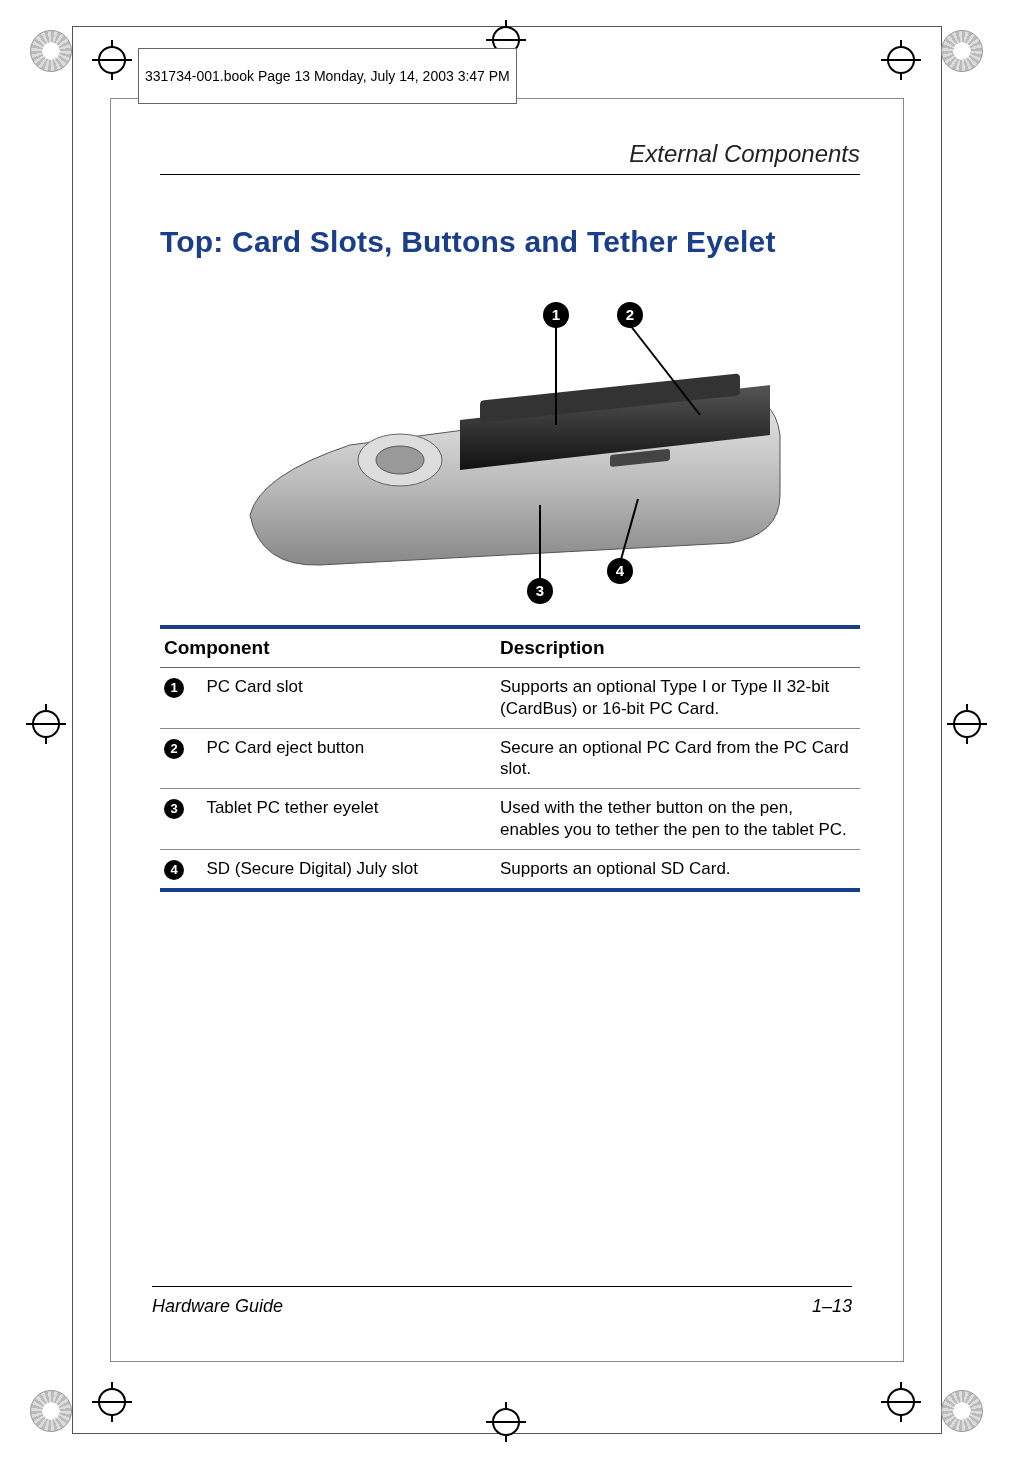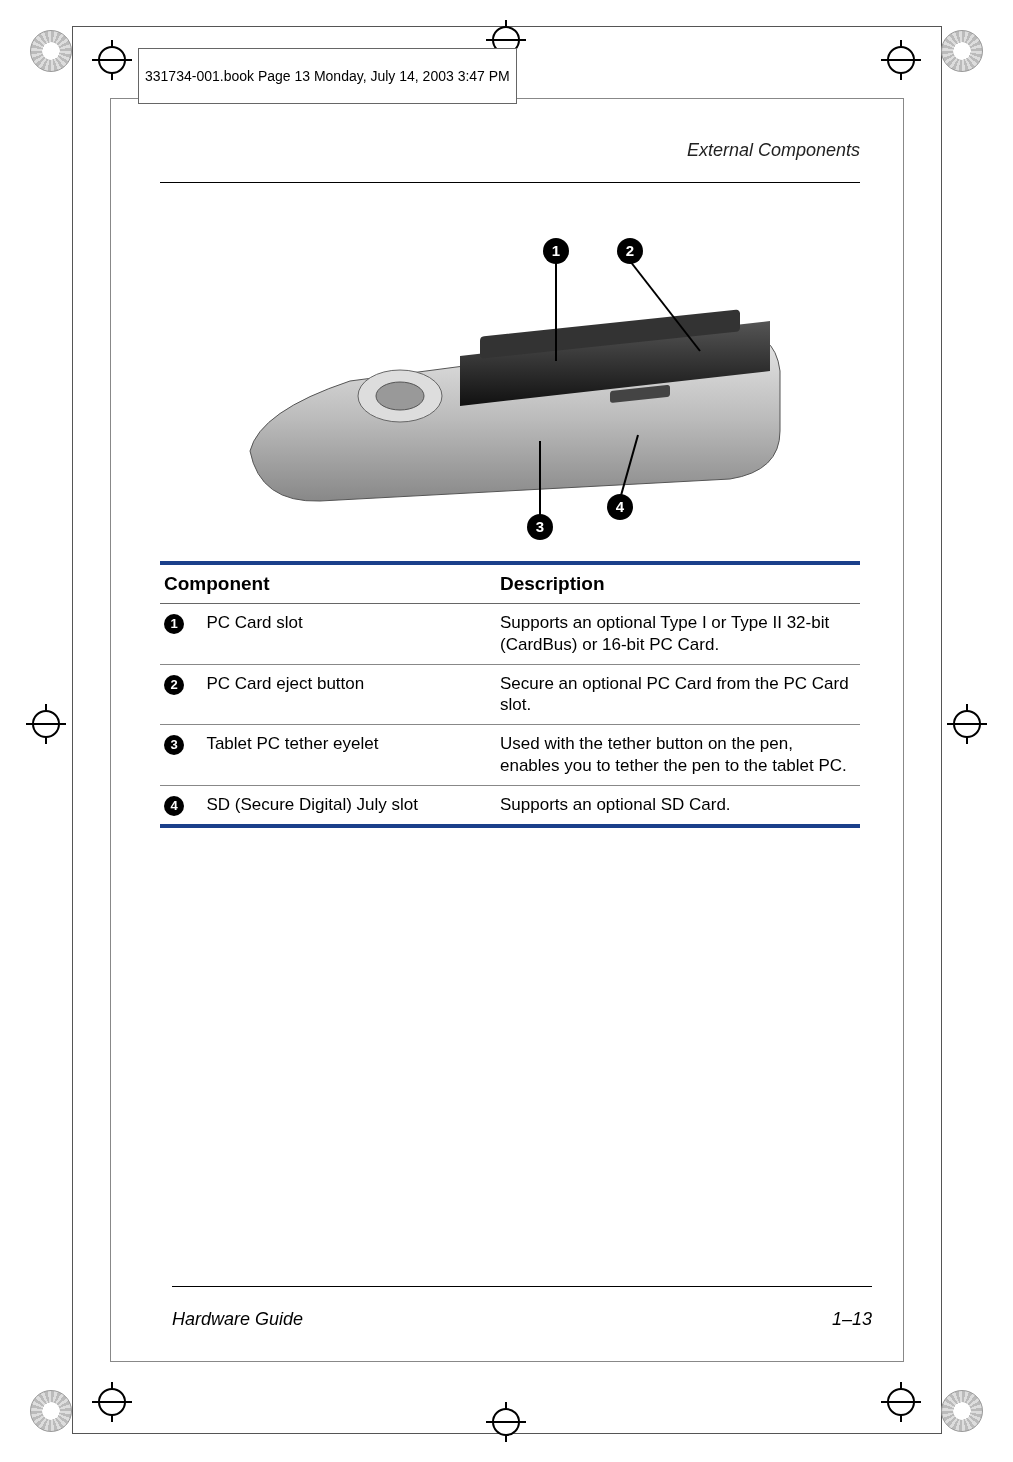--- a/index.html
+++ b/index.html
@@ -71,25 +71,25 @@
     z-index: 5;
   }
   .content {
     position: absolute;
     left: 160px; top: 140px;
     width: 700px;
   }
   .running-head {
     text-align: right;
     font-style: italic;
-    font-size: 18px;
+    font-size: 24px;
     color: #222;
-    padding-bottom: 21px;
+    padding-bottom: 6px;
     border-bottom: 1.5px solid #000;
-    margin-bottom: 38px;
+    margin-bottom: 50px;
   }
   .section-title {
     font-size: 30px;
     font-weight: 700;
     color: #1a3f8a;
     font-family: "Arial Black", Arial, sans-serif;
     letter-spacing: 0.2px;
     margin-bottom: 26px;
   }
   .figure {
@@ -130,25 +130,25 @@
     display: inline-flex;
     width: 20px; height: 20px;
     border-radius: 50%;
     background: #000; color: #fff;
     font-size: 13px; font-weight: 700;
     align-items: center; justify-content: center;
     font-family: Arial, sans-serif;
   }
   .footer {
     position: absolute;
-    left: 172px;
+    left: 152px;
     width: 700px;
     top: 1286px;
     border-top: 1.5px solid #000;
-    padding-top: 22px;
+    padding-top: 9px;
     display: flex;
     justify-content: space-between;
     font-size: 18px;
     font-style: italic;
   }
   .footer .pagenum { font-style: italic; }
 </style>
 </head>
 <body>
 
@@ -184,20 +184,21 @@
 <div class="cross cross-br">
     <div class="ring"></div>
   </div>
 
 <div class="book-tag">
   <span>331734-001.book  Page 13  Monday, July 14, 2003  3:47 PM</span>
 </div>
 
 <div class="content">
   <div class="running-head">External Components</div>
+  <h1 class="section-title">Top: Card Slots, Buttons and Tether Eyelet</h1>
 
   <div class="figure">
     <svg viewBox="0 0 560 320">
 
       <defs>
         <linearGradient id="g1" x1="0" y1="0" x2="0" y2="1">
           <stop offset="0" stop-color="#e8e8e8"></stop>
           <stop offset="0.5" stop-color="#bdbdbd"></stop>
           <stop offset="1" stop-color="#888"></stop>
         </linearGradient>

